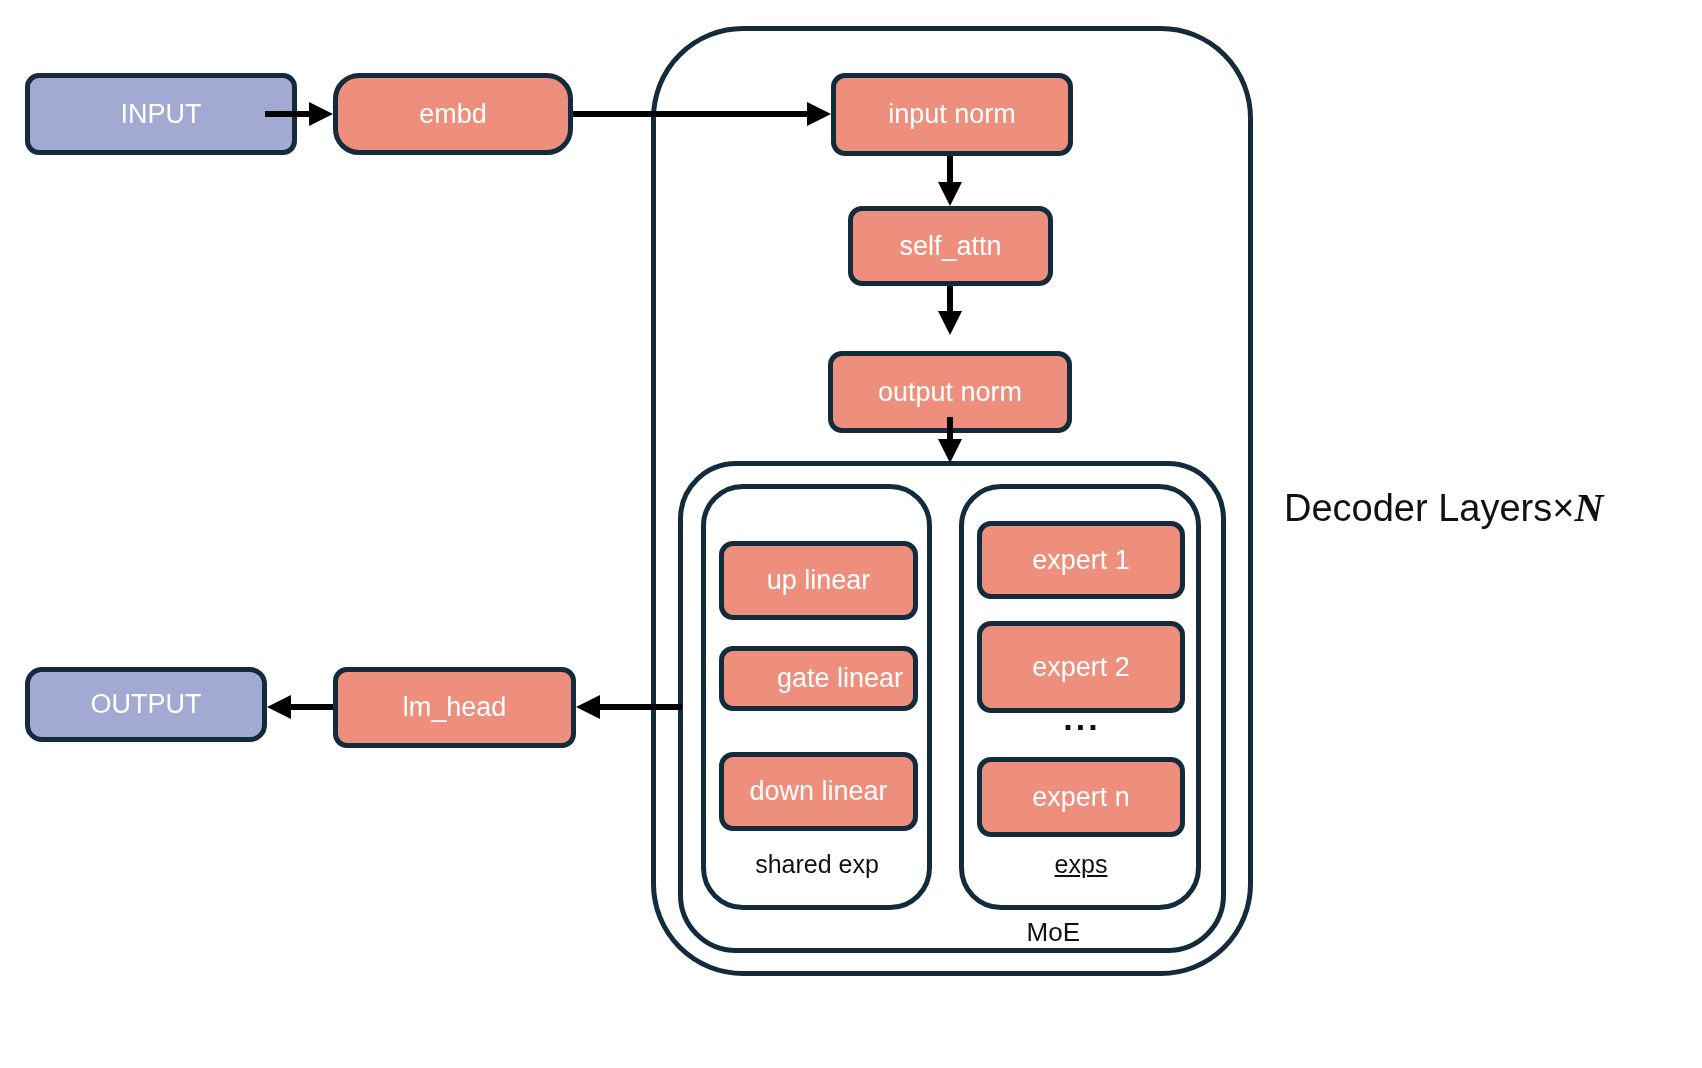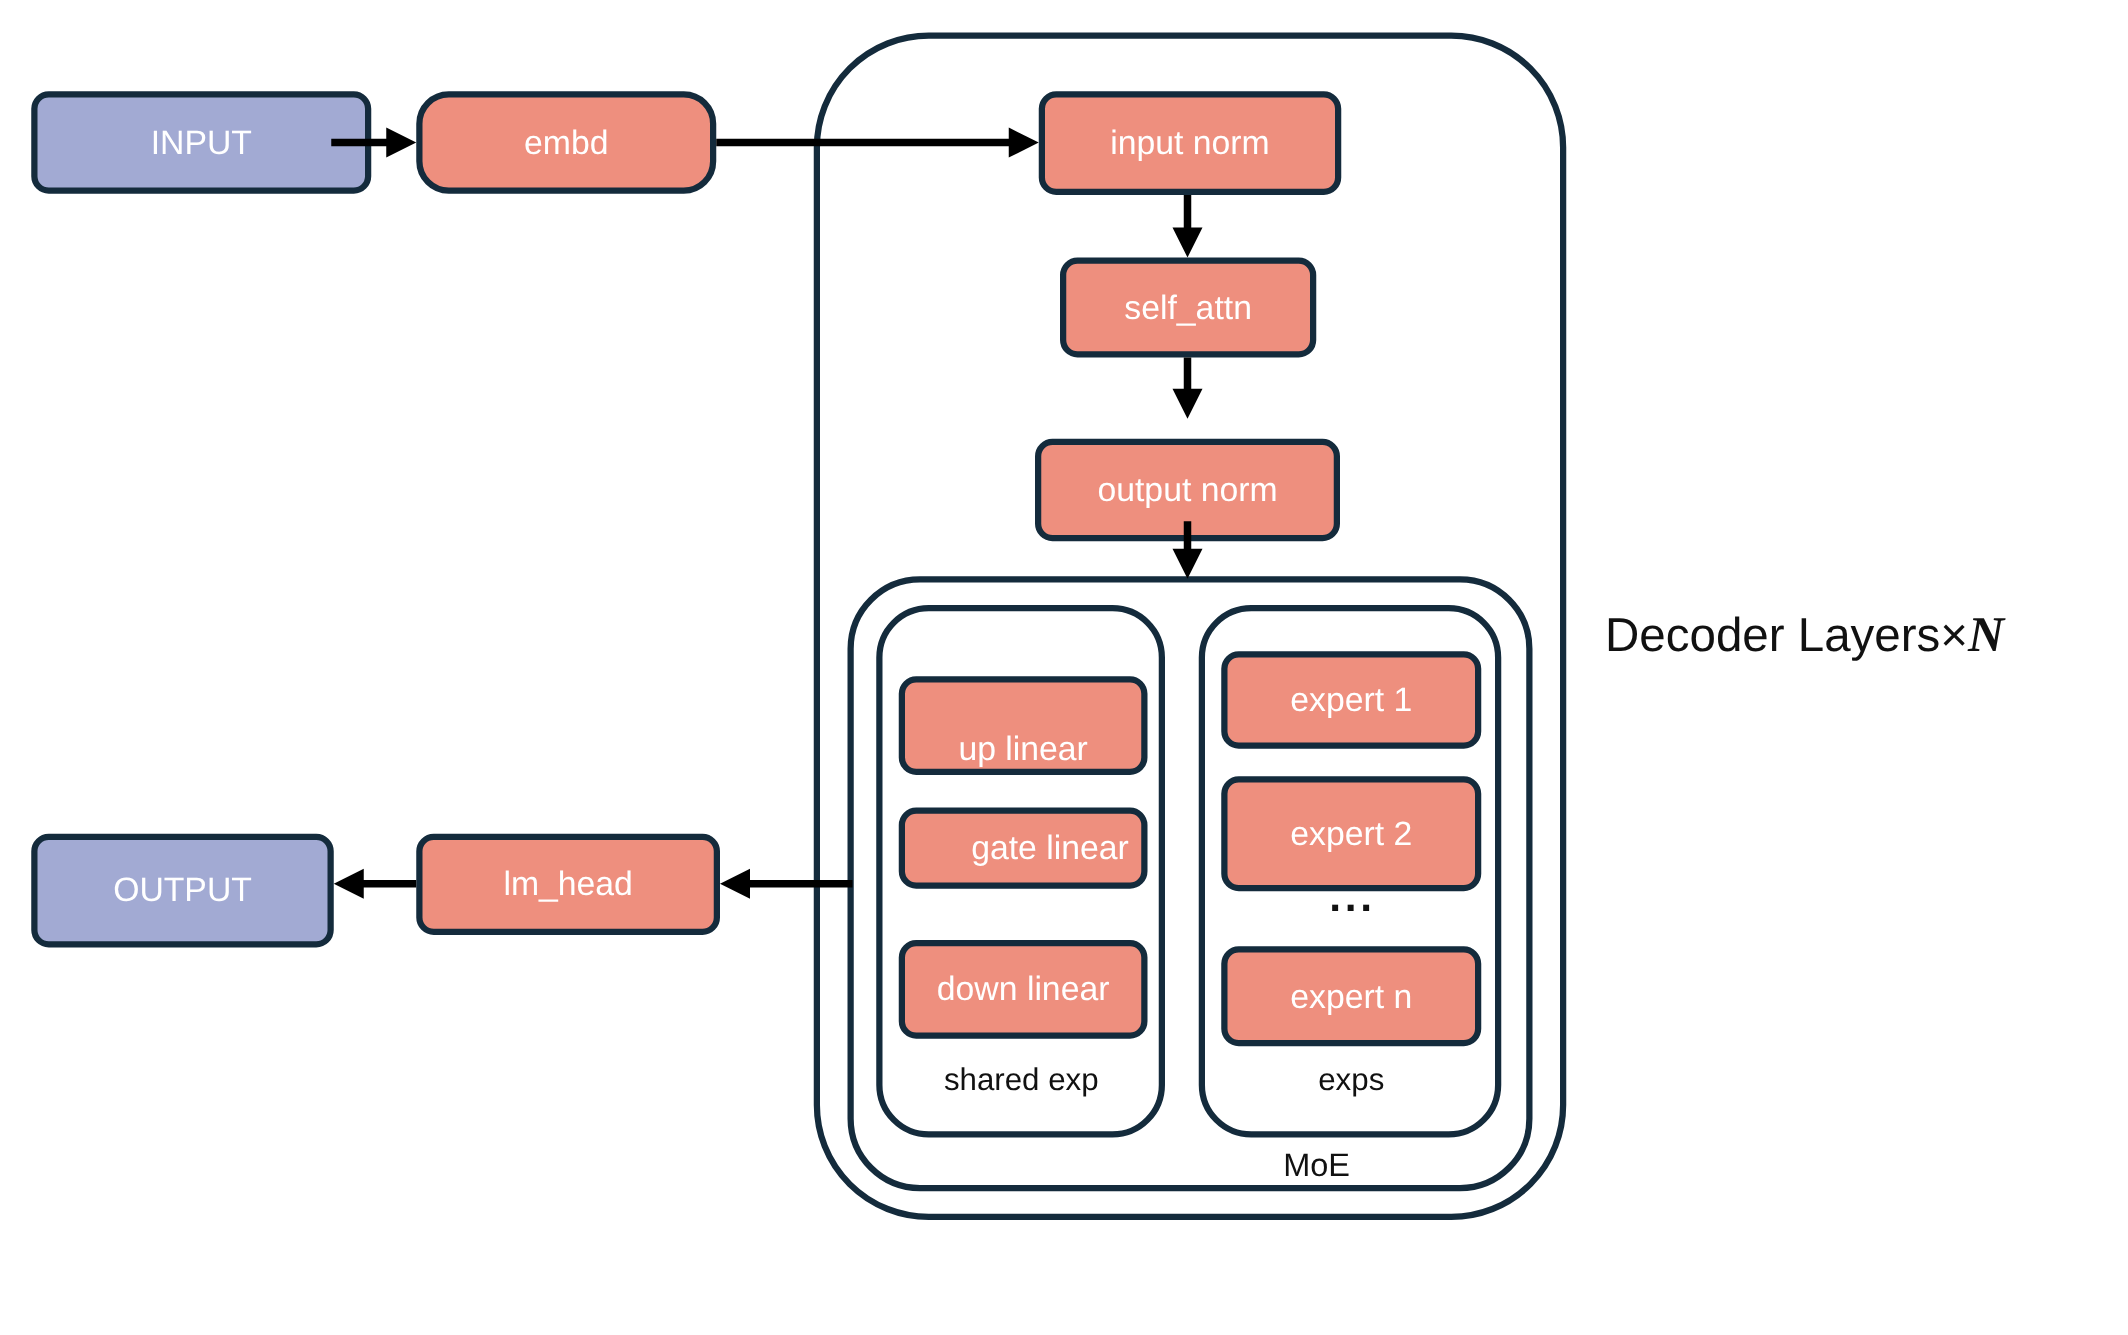--- a/index.html
+++ b/index.html
@@ -47,41 +47,41 @@
 <body>
 
 <div class="canvas">
 
   <div class="container decoder"></div>
   <div class="container moe"></div>
   <div class="container subc shared"></div>
   <div class="container subc exps"></div>
 
   <div class="lbl small-lbl" style="left:717px;top:851px;width:200px;">shared exp</div>
-  <div class="lbl small-lbl" style="left:981px;top:851px;width:200px;">exps</div>
+  <div class="lbl small-lbl" style="left:981px;top:851px;width:200px;text-decoration:underline;">exps</div>
   <div class="lbl moe-lbl" style="left:880px;top:919px;width:200px;text-align:right;">MoE</div>
   <div class="lbl decoder-lbl" style="left:1284px;top:487px;"><span>Decoder Layers</span><span>×</span><span class="n">N</span></div>
 
   <div class="box purple" style="left:25px;top:73px;width:272px;height:82px;">
       <span>INPUT</span>
     </div>
   <div class="box salmon" style="left:333px;top:73px;width:240px;height:82px;border-radius:26px;">
       <span>embd</span>
     </div>
   <div class="box salmon" style="left:831px;top:73px;width:242px;height:83px;">
       <span>input norm</span>
     </div>
   <div class="box salmon" style="left:848px;top:206px;width:205px;height:80px;">
       <span>self_attn</span>
     </div>
   <div class="box salmon" style="left:828px;top:335px;width:244px;height:82px;margin-top:16px;">
       <span>output norm</span>
     </div>
 
-  <div class="box salmon" style="left:719px;top:541px;width:199px;height:79px;align-items:flex-end;">
+  <div class="box salmon" style="left:719px;top:541px;width:199px;height:79px;">
       <span>up linear</span>
     </div>
   <div class="box salmon" style="left:719px;top:646px;width:199px;height:65px;padding-left:43px;">
       <span>gate linear</span>
     </div>
   <div class="box salmon" style="left:719px;top:752px;width:199px;height:79px;">
       <span>down linear</span>
     </div>
 
   <div class="box salmon" style="left:977px;top:521px;width:208px;height:78px;">
@@ -91,21 +91,21 @@
       <span>expert 2</span>
     </div>
   <div class="lbl ellipsis" style="left:1032px;top:700px;width:100px;">...</div>
   <div class="box salmon" style="left:977px;top:757px;width:208px;height:80px;">
       <span>expert n</span>
     </div>
 
   <div class="box salmon" style="left:333px;top:667px;width:243px;height:81px;">
       <span>lm_head</span>
     </div>
-  <div class="box purple" style="left:25px;top:667px;width:242px;height:91px;">
+  <div class="box purple" style="left:25px;top:667px;width:242px;height:75px;border-radius:17px;">
       <span>OUTPUT</span>
     </div>
 
   <div>
     <div class="aline" style="left:265px;top:111px;width:48px;height:6px;"></div>
     <div class="ahead right" style="left:309px;top:102px;"></div>
   </div>
 
   <div>
     <div class="aline" style="left:573px;top:111px;width:236px;height:6px;"></div>

